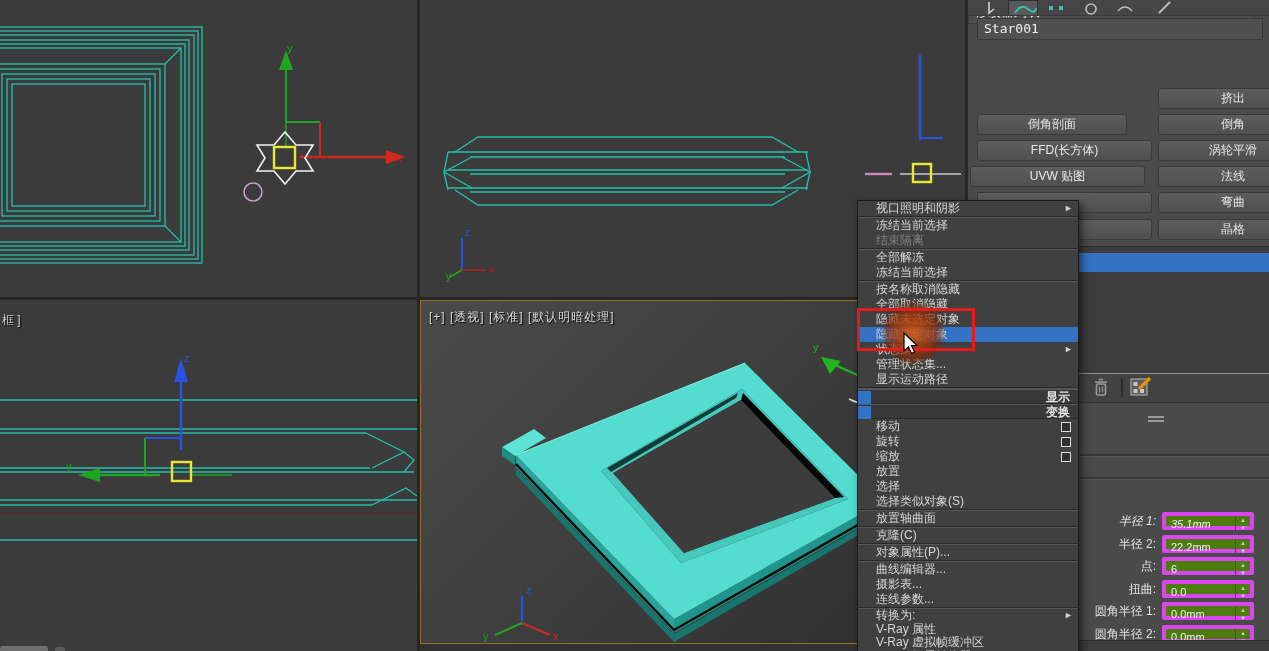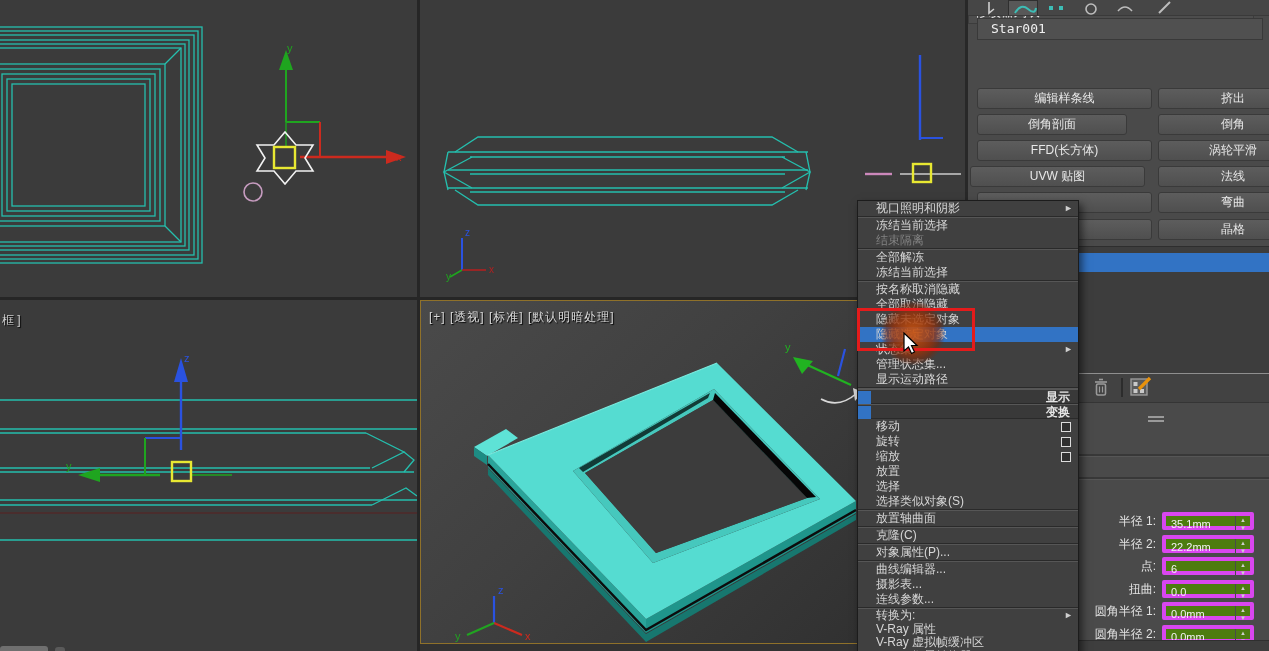--- a/index.html
+++ b/index.html
@@ -6,35 +6,35 @@
   body{font-family:"Liberation Sans","DejaVu Sans",sans-serif;}
   .screen{position:relative;width:1269px;height:651px;overflow:hidden;background:#3a3a3a;}
   .abs{position:absolute;}
   
   .vp{position:absolute;background:#3b3b3b;}
   .vp-tl{left:0;top:0;width:417px;height:297px;}
   .vp-tm{left:420px;top:0;width:545px;height:297px;}
   .vp-bl{left:0;top:300px;width:417px;height:351px;}
   .vp-pc{left:420px;top:300px;width:545px;height:344px;
          background:linear-gradient(135deg,#4a4a4a 0%,#404040 40%,#2d2d2d 100%);
-         border:1px solid #8f712a;box-sizing:border-box;}
+         border:1px solid #8f712a;box-sizing:border-box;padding-left:28px;}
   .split-v{position:absolute;left:417px;top:0;width:3px;height:651px;background:#262626;}
   .split-h{position:absolute;left:0;top:297px;width:965px;height:3px;background:#262626;}
   .split-panel{position:absolute;left:965px;top:0;width:3px;height:651px;background:#282828;}
   .under-vp{position:absolute;left:420px;top:644px;width:545px;height:7px;background:#323232;}
   .vp-label{position:absolute;left:8px;top:8px;color:#d9d9d9;font-size:12px;letter-spacing:1px;text-shadow:1px 1px 1px #000;}
   .vp-label-partial{position:absolute;left:2px;top:12px;color:#cfcfcf;font-size:12px;text-shadow:1px 1px 1px #000;}
   .frag{position:absolute;background:#6f6f6f;border-radius:3px;}
   
   .panel{position:absolute;left:968px;top:0;width:301px;height:651px;background:#4a4a4a;}
   .tabs{position:absolute;left:0;top:0;width:301px;height:15px;background:#464646;border-bottom:1px solid #3a3a3a;}
   .tab{position:absolute;top:0;width:30px;height:15px;overflow:hidden;}
   .tab.active{background:#585858;border:1px solid #2f2f2f;border-bottom:none;box-sizing:border-box;}
   .field{position:absolute;background:#505050;border:1px solid #393939;box-sizing:border-box;color:#f0f0f0;}
-  .name-field{left:9px;top:18px;width:286px;height:22px;font-family:"DejaVu Sans Mono",monospace;font-size:13px;line-height:20px;padding-left:13px;}
+  .name-field{left:9px;top:18px;width:286px;height:22px;font-family:"DejaVu Sans Mono",monospace;font-size:13px;line-height:20px;padding-left:6px;}
   .modlist{left:9px;top:51px;width:286px;height:24px;background:#4d4d4d;border:1px solid #3c3c3c;box-sizing:border-box;color:#e9e9e9;font-size:13px;line-height:22px;padding-left:6px;}
   .mbtn{position:absolute;height:21px;background:linear-gradient(#5d5d5d,#4f4f4f);border:1px solid #3a3a3a;border-radius:3px;box-sizing:border-box;color:#e8e8e8;font-size:12px;text-align:center;line-height:19px;overflow:hidden;white-space:nowrap;}
   .stack{position:absolute;left:0;top:246px;width:301px;height:127px;background:#3d3d3d;border-top:1px solid #2e2e2e;}
   .stackrow-sel{position:absolute;left:1px;top:6px;width:300px;height:19px;background:#3273c4;}
   .stack-divider{position:absolute;left:0;top:373px;width:301px;height:1px;background:#8f8f8f;}
   .stack-toolbar{position:absolute;left:0;top:374px;width:301px;height:28px;background:#424242;border-bottom:1px solid #353535;}
   .tool-sep{position:absolute;left:153px;top:4px;width:2px;height:19px;background:#2c2c2c;}
   .rollout-dash{position:absolute;background:#9a9a9a;height:2px;}
   .hr1{position:absolute;left:0;width:301px;height:2px;background:#383838;border-bottom:1px solid #565656;}
   .prow{position:absolute;left:0;width:301px;height:20px;}
@@ -249,21 +249,20 @@
             <line x1="9" y1="13" x2="20" y2="2" stroke="#bdbdbd" stroke-width="2"></line>
           </svg>
       </div>
     </div>
 
     <div class="field name-field">Star001</div>
     <div class="modlist">
       <span>修改器列表</span>
     </div>
 
-    <div class="mbtn" style="left:9px;top:88px;width:175px;">编辑样条线</div>
     <div class="mbtn" style="left:9px;top:114px;width:150px;">倒角剖面</div>
     <div class="mbtn" style="left:9px;top:140px;width:175px;text-align:center;">FFD(长方体)</div>
     <div class="mbtn" style="left:2px;top:166px;width:175px;">UVW 贴图</div>
     <div class="mbtn" style="left:9px;top:192px;width:175px;"></div>
     <div class="mbtn" style="left:9px;top:219px;width:175px;"></div>
 
     <div class="mbtn" style="left:190px;top:88px;width:150px;">挤出</div>
     <div class="mbtn" style="left:190px;top:114px;width:150px;">倒角</div>
     <div class="mbtn" style="left:190px;top:140px;width:150px;">涡轮平滑</div>
     <div class="mbtn" style="left:190px;top:166px;width:150px;">法线</div>
@@ -294,21 +293,21 @@
           <line x1="21" y1="2" x2="10" y2="13" stroke="#e8920c" stroke-width="3.2"></line>
         </svg>
       </div>
     </div>
 
     <div class="rollout-dash" style="left:180px;top:416px;width:16px;"></div>
     <div class="rollout-dash" style="left:180px;top:420px;width:16px;"></div>
     <div class="hr1" style="top:454px;"></div>
     <div class="hr1" style="top:477px;"></div>
 
-    <div class="prow" style="top:511px;">
+    <div class="prow" style="top:511px;font-style:italic;">
       <span class="plabel">半径 1:</span>
       <div class="pfield">
         <span class="pval">35.1mm</span>
         <div class="spin">▲<br>▼</div>
       </div>
     </div>
     <div class="prow" style="top:534px;">
       <span class="plabel">半径 2:</span>
       <div class="pfield">
         <span class="pval">22.2mm</span>

